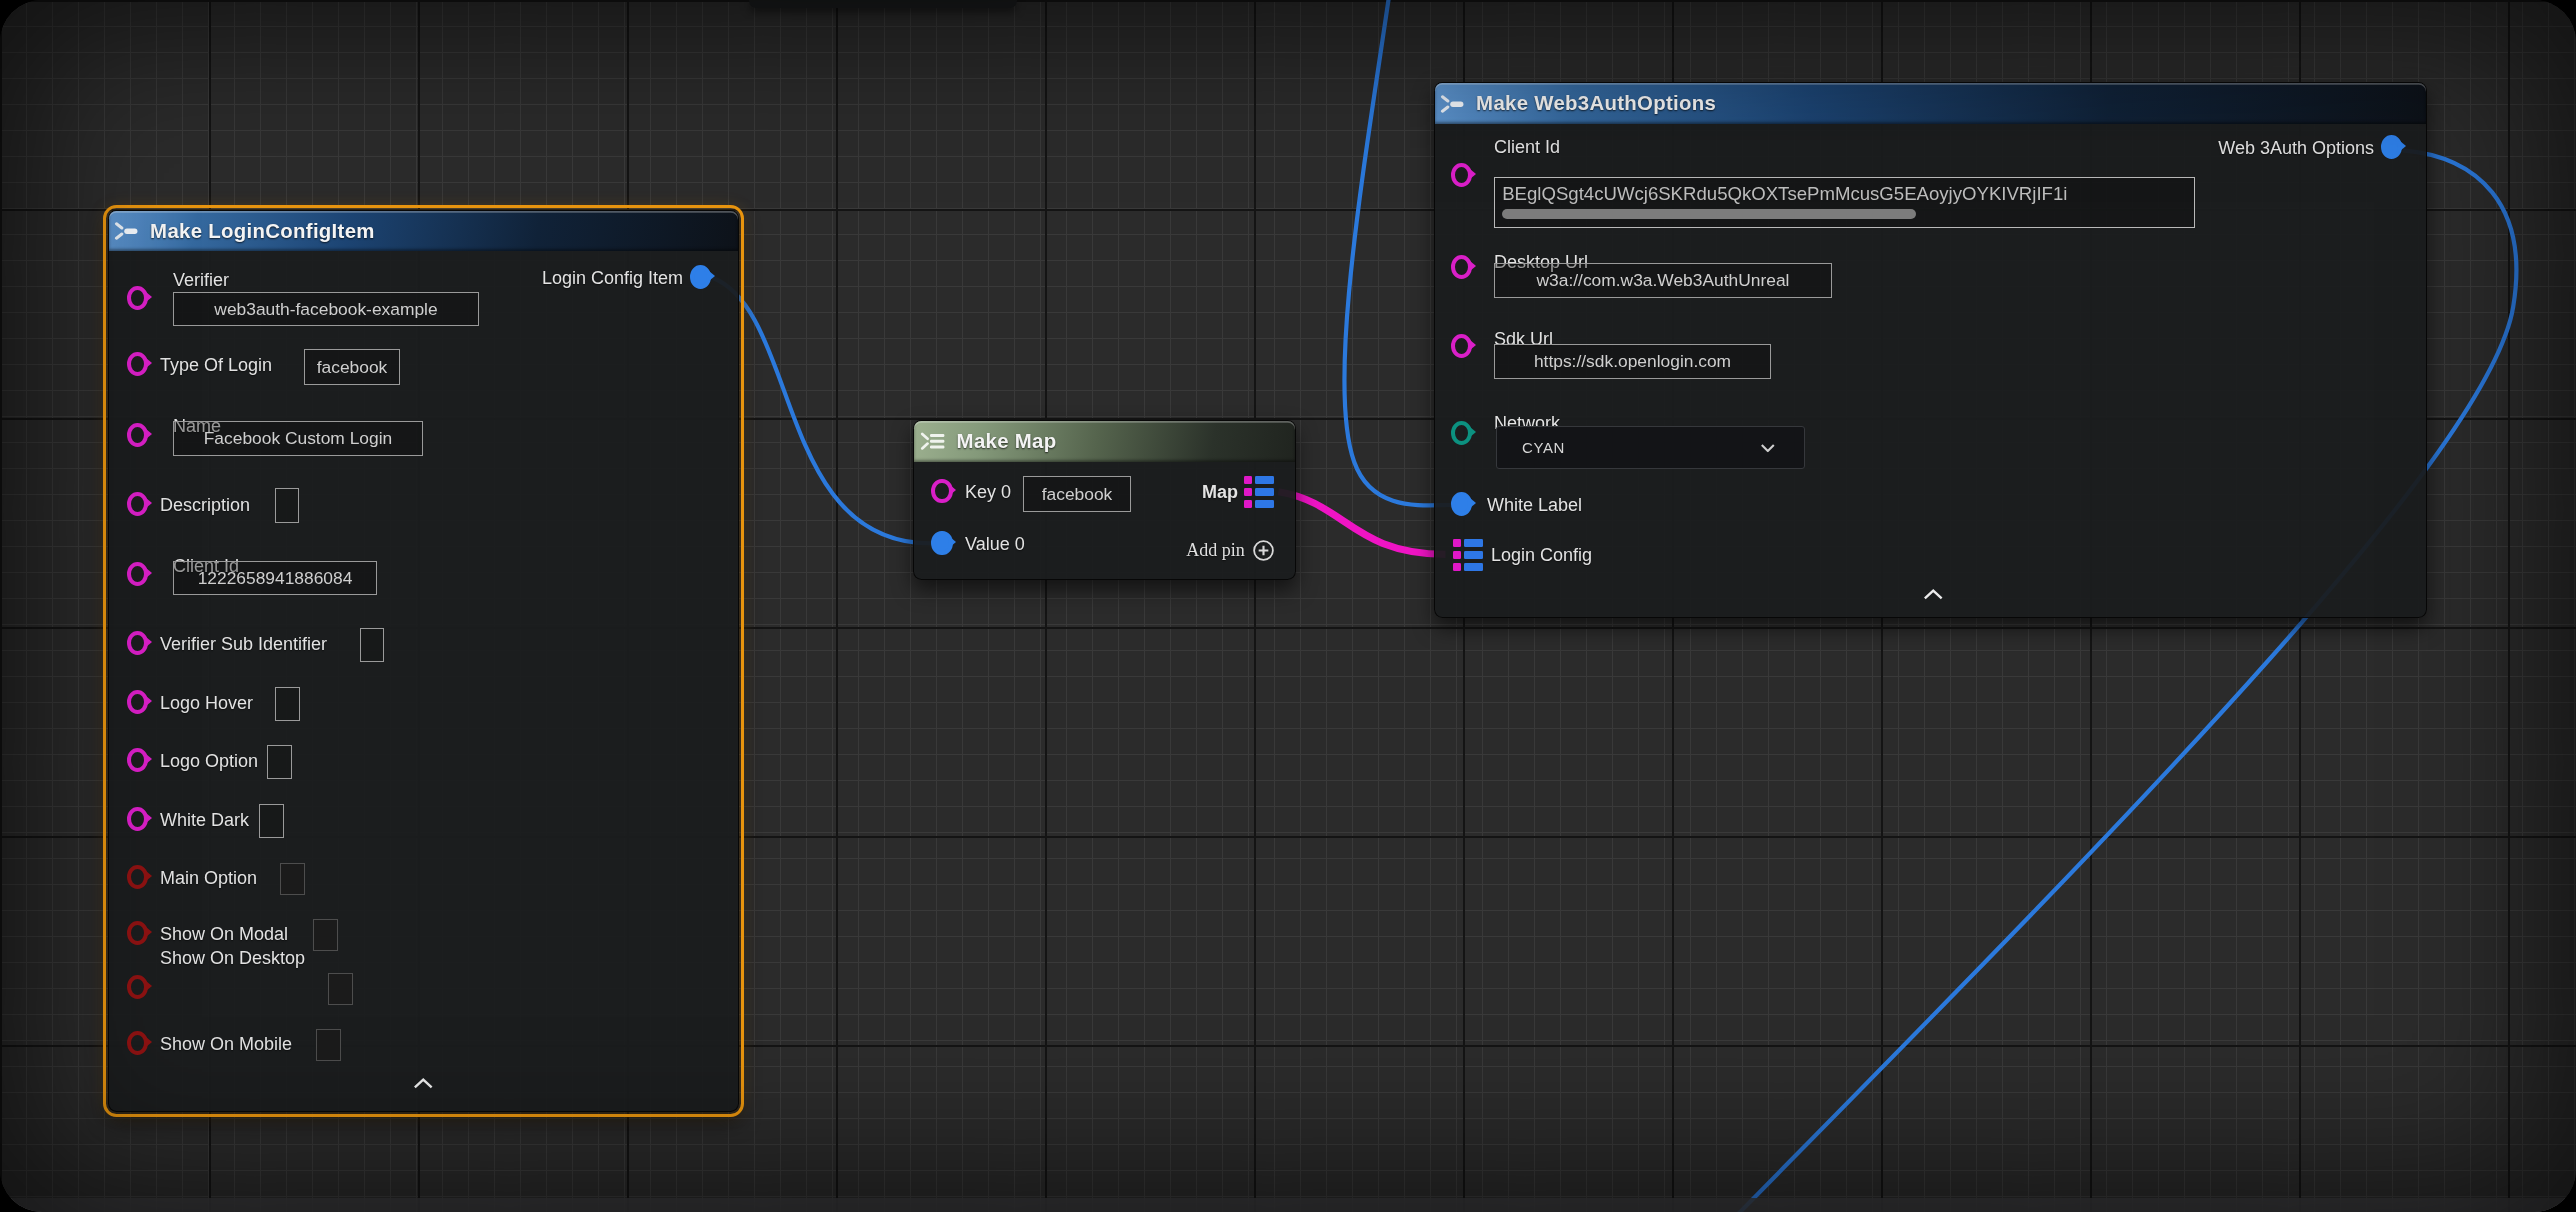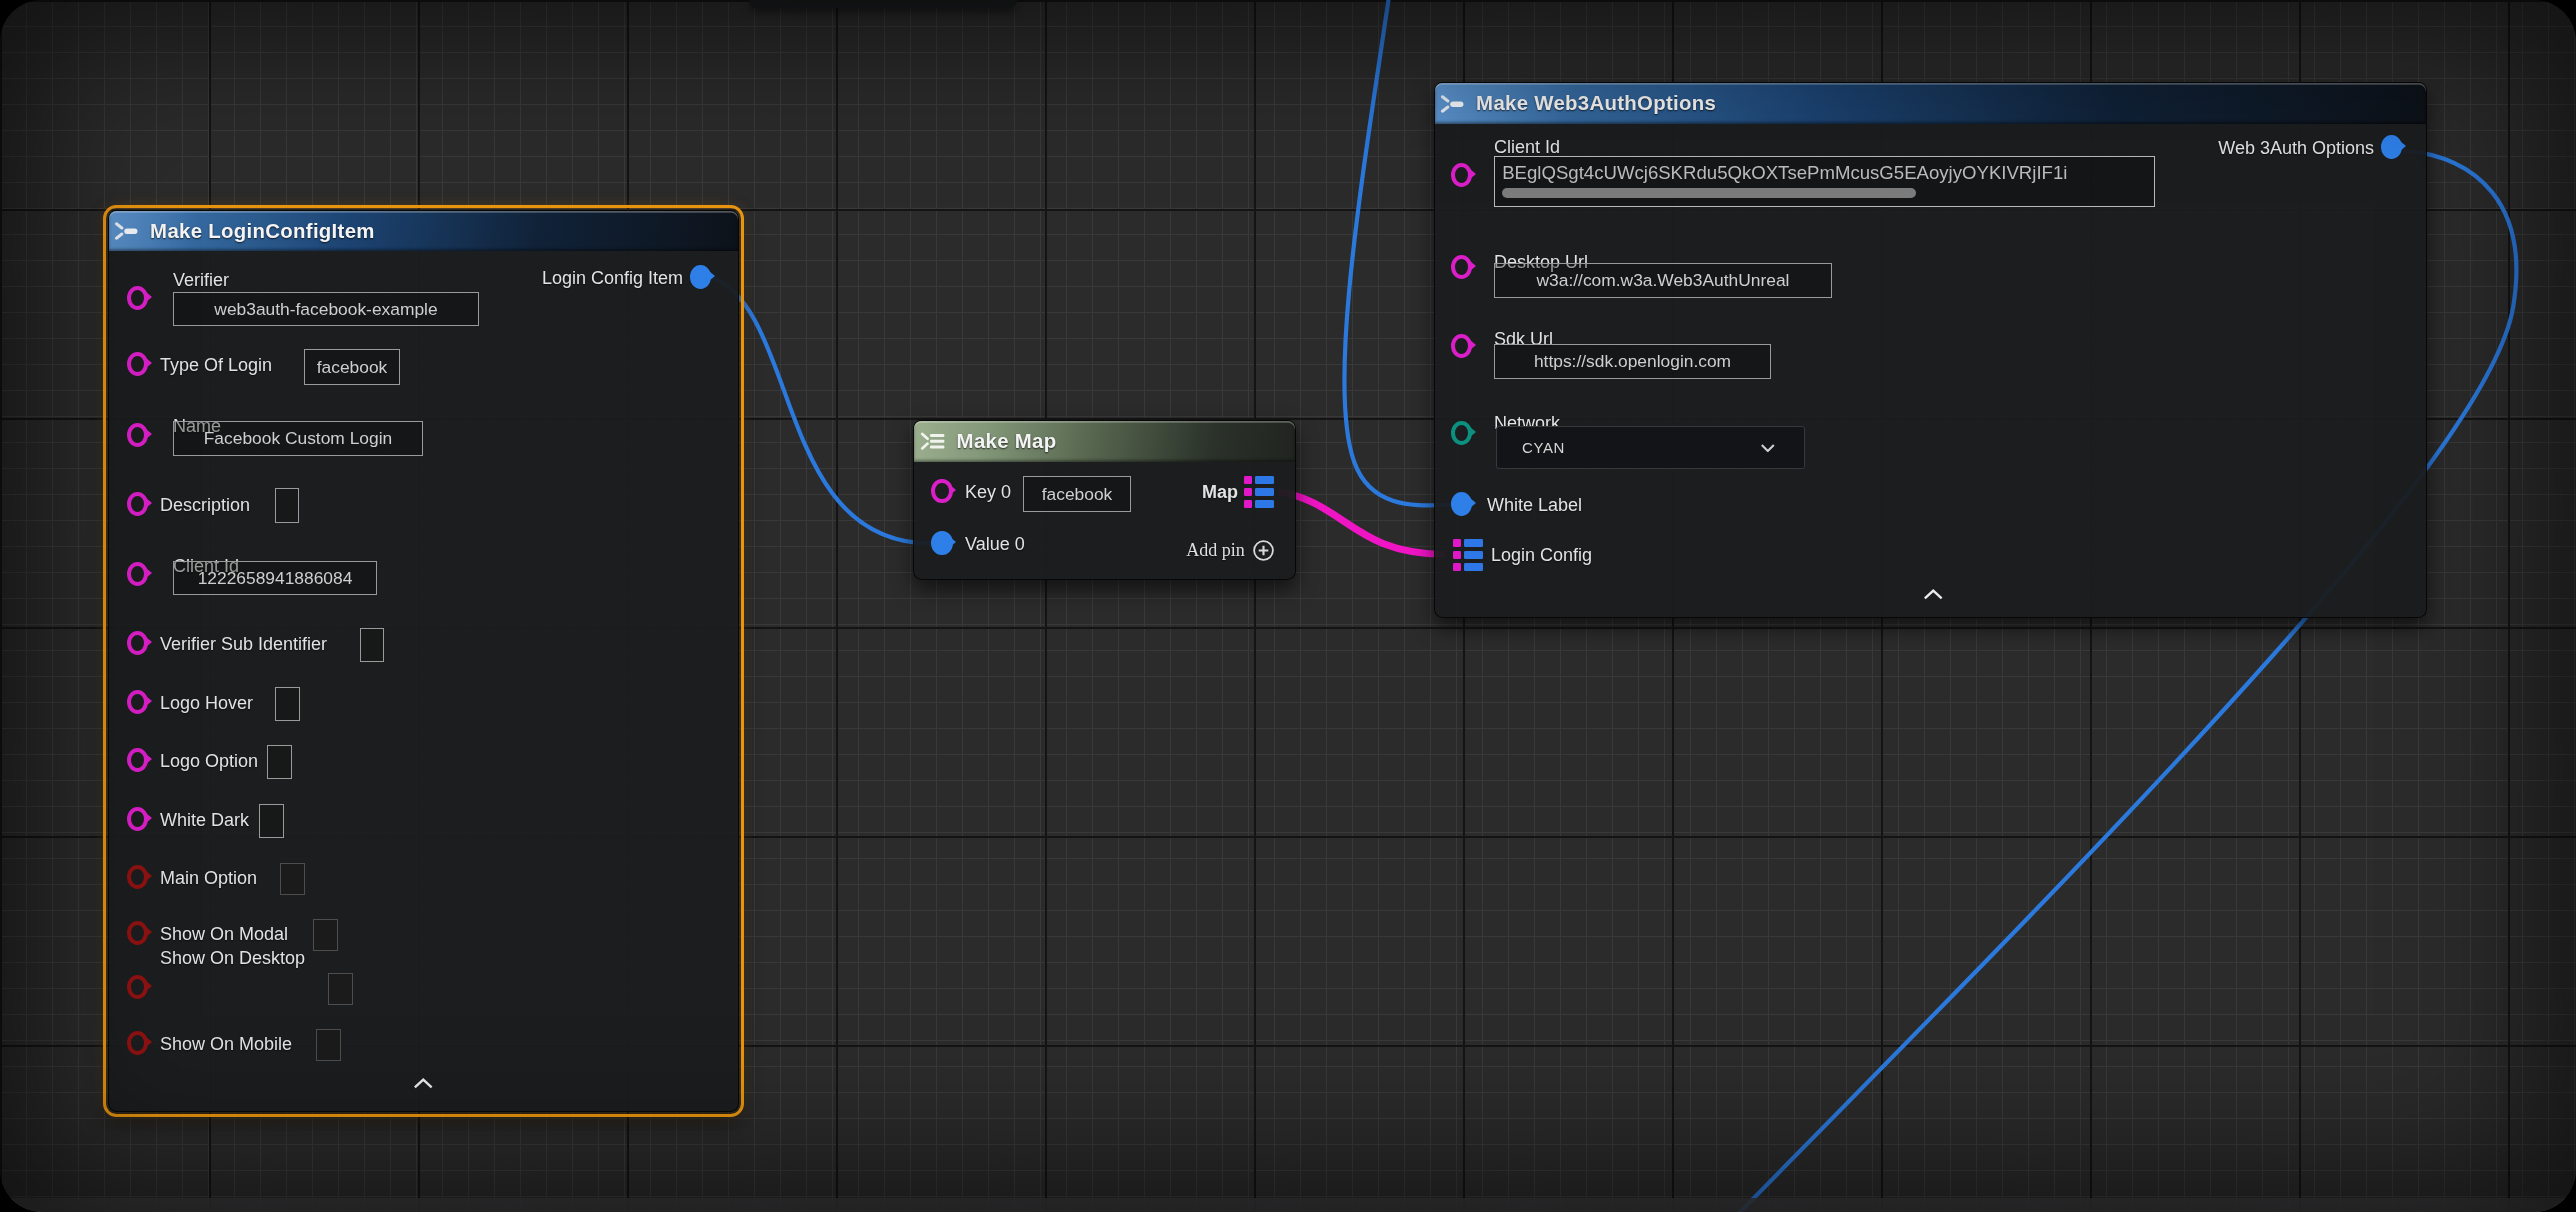--- a/index.html
+++ b/index.html
@@ -180,21 +180,21 @@
         <rect x="17" y="11" width="22" height="9" rx="4.5" fill="#f2f6fa"></rect>
       </svg>
       <span class="node-title">Make Web3AuthOptions</span>
     </div>
 
     <span class="lbl" style="right:52px;top:55px;">Web 3Auth Options</span>
     <span class="pin filled c-obj" style="left:946px;top:52px;"></span>
 
     <span class="lbl" style="left:59px;top:54px;">Client Id</span>
     <span class="pin c-str" style="left:16px;top:80px;"></span>
-    <div class="bigfield" style="left:59px;top:73px;width:659px;height:49px;">
+    <div class="bigfield" style="left:59px;top:94px;width:659px;height:49px;padding-left:40px;">
       <span class="txt">BEglQSgt4cUWcj6SKRdu5QkOXTsePmMcusG5EAoyjyOYKIVRjIF1i</span>
       <span class="scroll"></span>
     </div>
 
     <span class="lbl" style="left:59px;top:169px;">Desktop Url</span>
     <span class="pin c-str" style="left:16px;top:172px;"></span>
     <div class="tfield" style="left:59px;top:180px;width:336px;height:33px;">w3a://com.w3a.Web3AuthUnreal</div>
 
     <span class="lbl" style="left:59px;top:246px;">Sdk Url</span>
     <span class="pin c-str" style="left:16px;top:251px;"></span>

